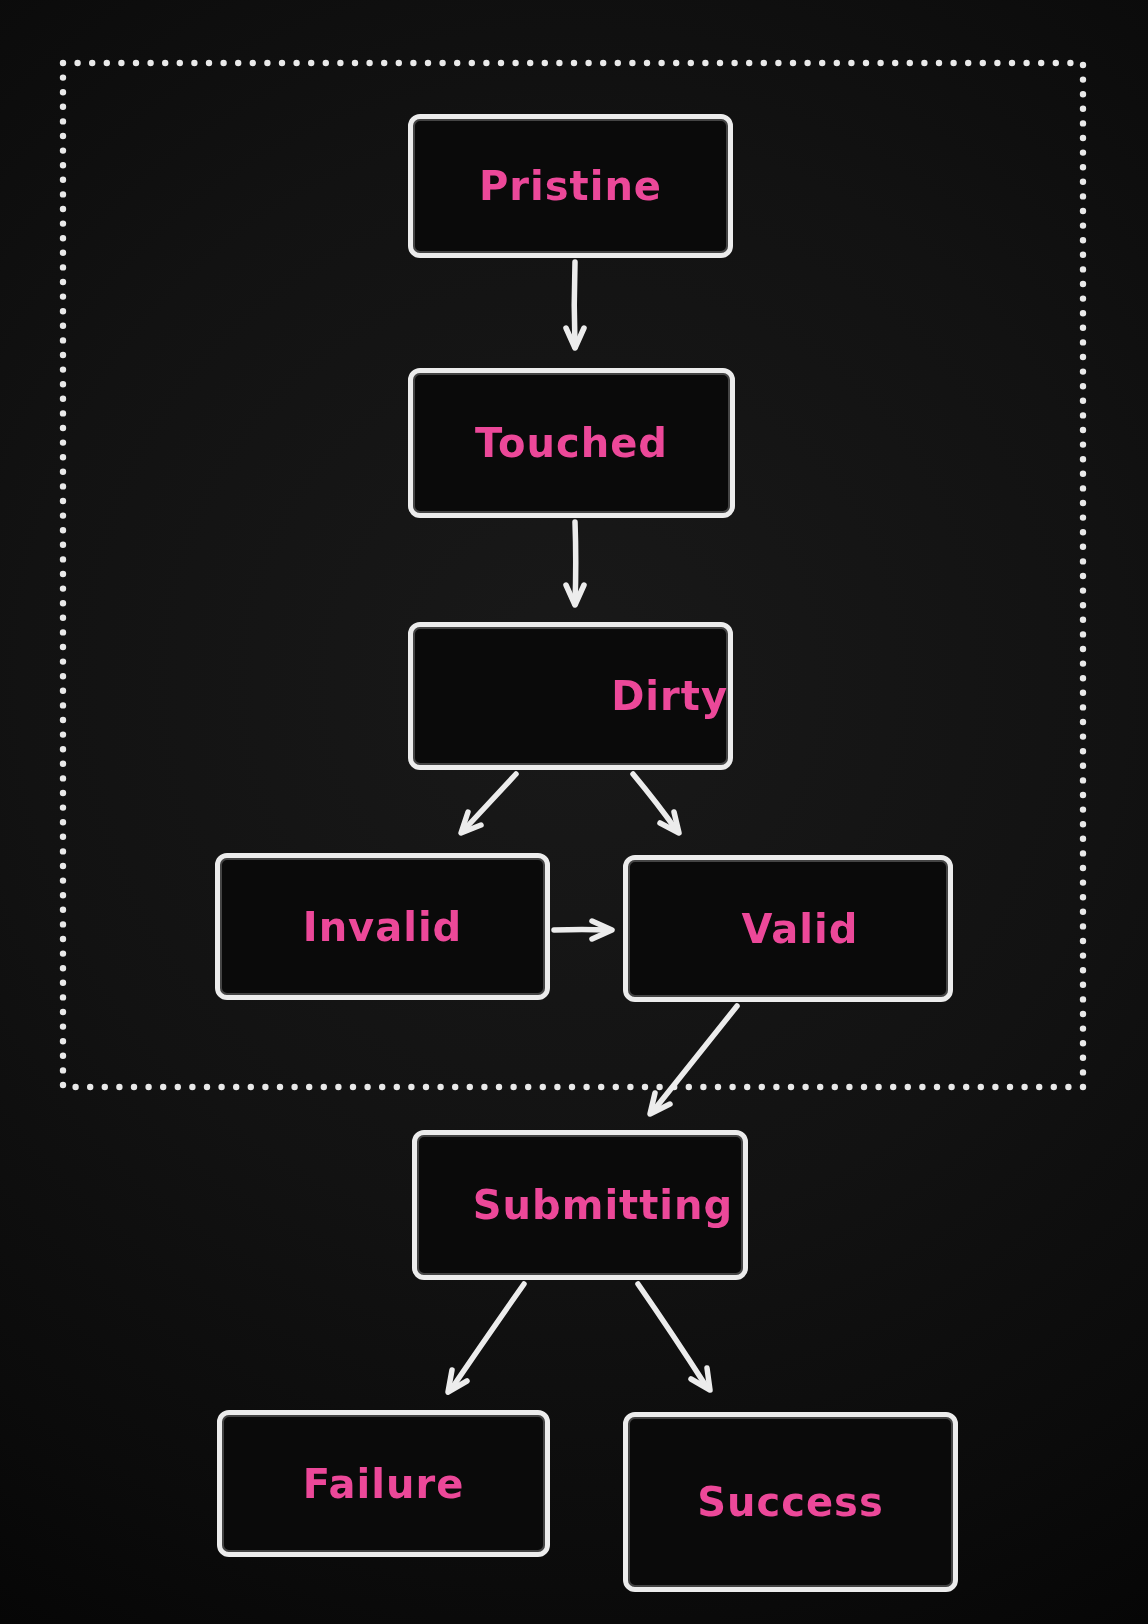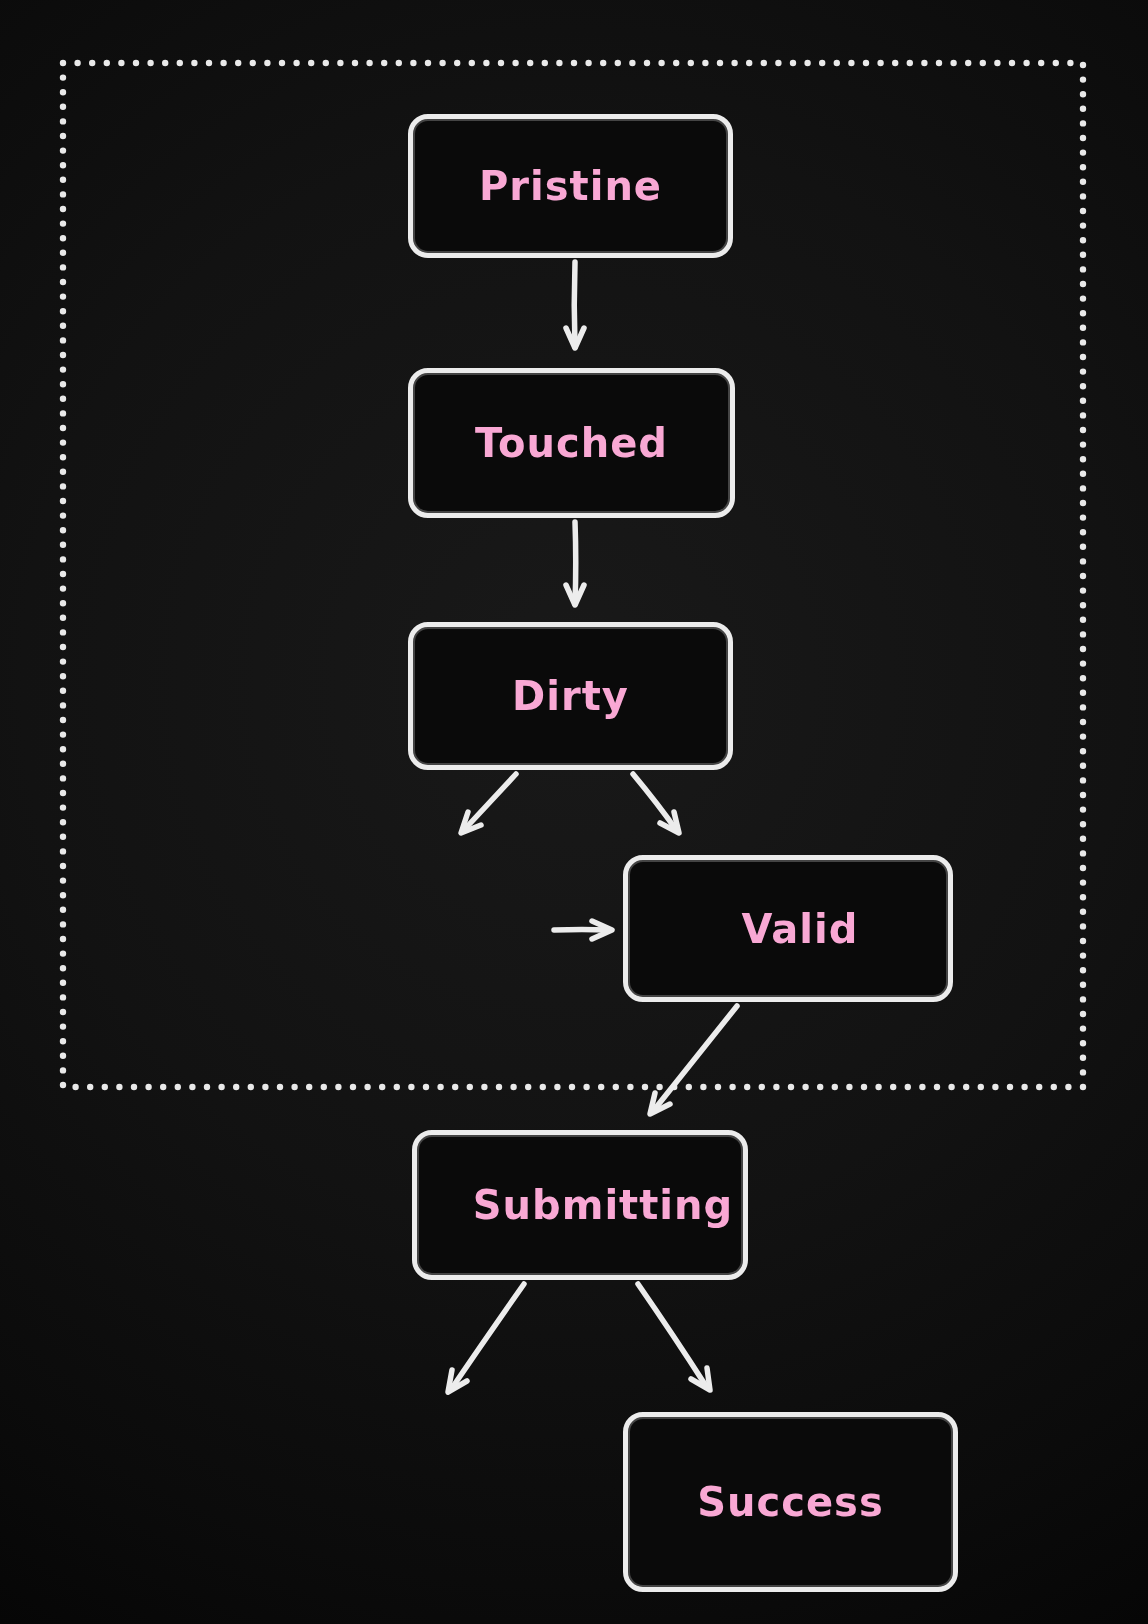--- a/index.html
+++ b/index.html
@@ -9,29 +9,29 @@
     overflow:hidden;
     background:radial-gradient(circle at 50% 42%, #191919 0%, #121212 50%, #0b0b0b 82%, #060606 100%);
     font-family:"DejaVu Sans", sans-serif;
   }
   #edges-svg{position:absolute;left:0;top:0;width:1148px;height:1624px;pointer-events:none;}
   .node{
     position:absolute;
     box-sizing:border-box;
     background:#0a0a0a;
     border:5px solid #ececec;
-    border-radius:20px;
+    border-radius:12px;
     box-shadow:inset 0 0 0 2px rgba(220,220,220,.28);
     display:flex;align-items:center;justify-content:center;
-    color:#f9a8d4;
+    color:#ec4899;
     font-size:40px;font-weight:700;letter-spacing:1px;
   }
   #n-pristine  {left:408px; top:114px;  width:325px; height:144px;}
   #n-touched   {left:408px; top:368px;  width:327px; height:150px;}
-  #n-dirty     {left:408px; top:622px;  width:325px; height:148px;}
+  #n-dirty     {left:408px; top:622px;  width:325px; height:148px;justify-content:flex-end;}
   #n-invalid   {left:215px; top:853px;  width:335px; height:147px;}
   #n-valid     {left:623px; top:855px;  width:330px; height:147px;padding-left:24px;}
   #n-submitting{left:412px; top:1130px; width:336px; height:150px;padding-left:46px;}
   #n-failure   {left:217px; top:1410px; width:333px; height:147px;}
   #n-success   {left:623px; top:1412px; width:335px; height:180px;}
 </style>
 </head>
 <body>
 
 <div id="canvas">
@@ -86,23 +86,29 @@
 
   <div class="node" id="n-pristine">
     <span>Pristine</span>
   </div>
   <div class="node" id="n-touched">
     <span>Touched</span>
   </div>
   <div class="node" id="n-dirty">
     <span>Dirty</span>
   </div>
+  <div class="node" id="n-invalid">
+    <span>Invalid</span>
+  </div>
   <div class="node" id="n-valid">
     <span>Valid</span>
   </div>
   <div class="node" id="n-submitting">
     <span>Submitting</span>
+  </div>
+  <div class="node" id="n-failure">
+    <span>Failure</span>
   </div>
   <div class="node" id="n-success">
     <span>Success</span>
   </div>
 
 </div>
 
 </body></html>

